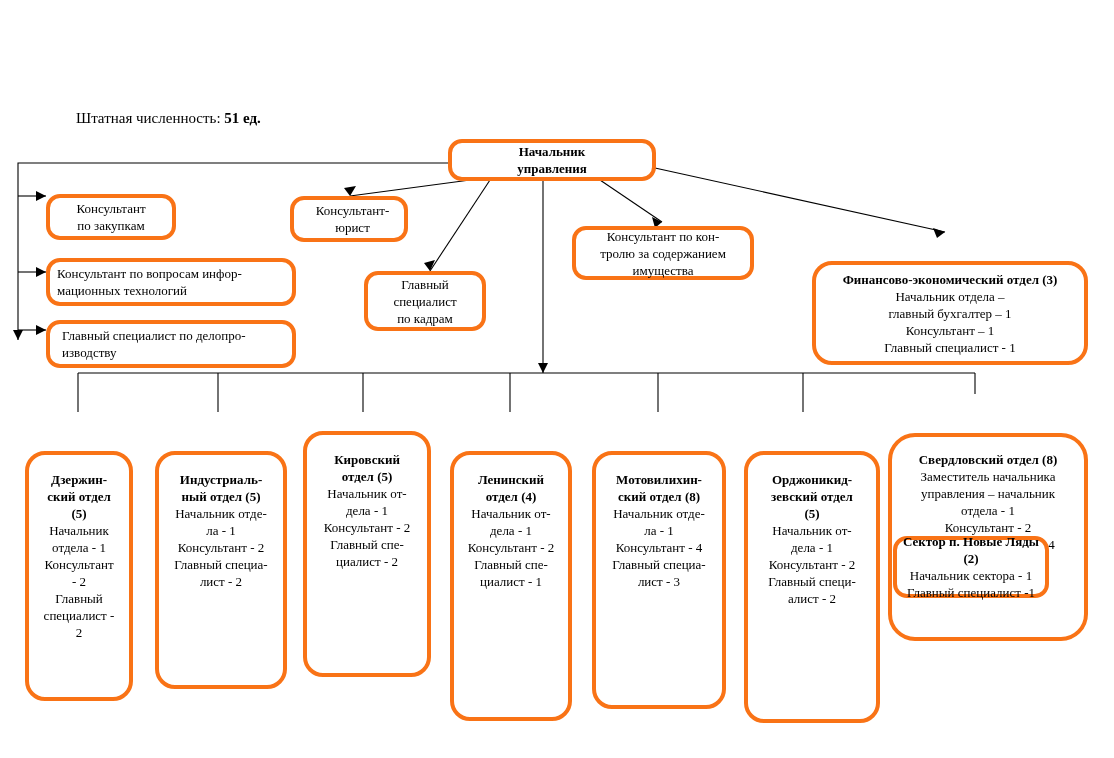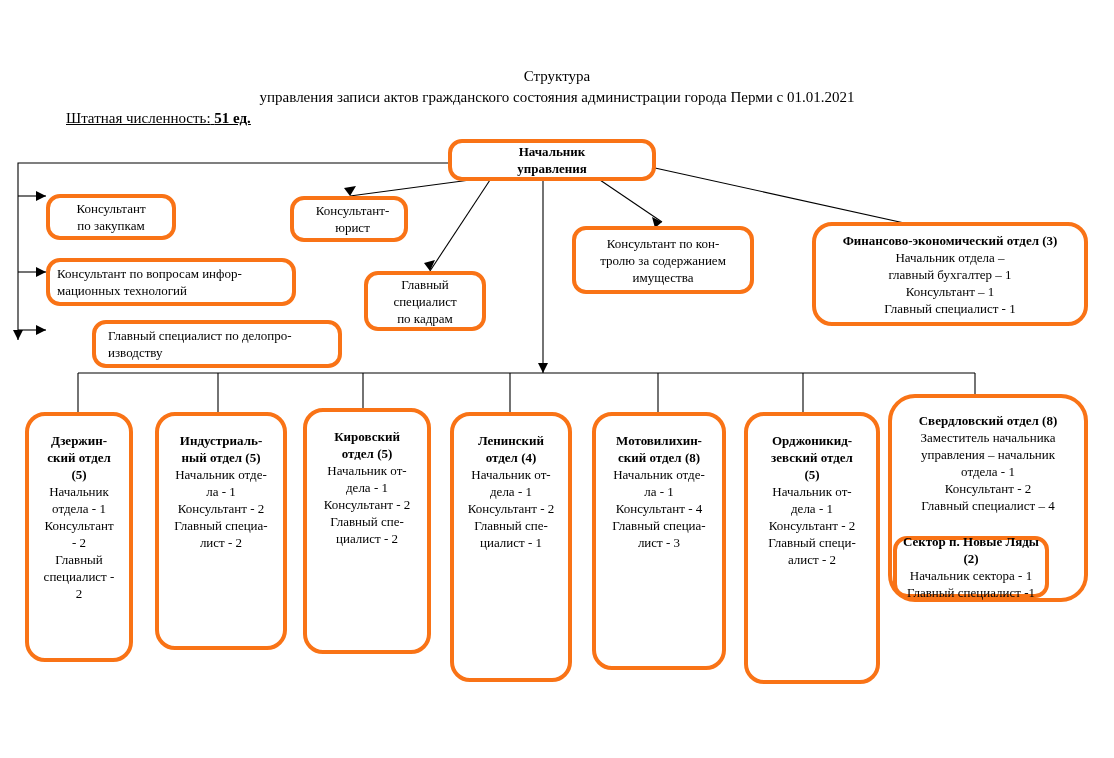--- a/index.html
+++ b/index.html
@@ -30,24 +30,23 @@
     position: absolute;
     left: 0;
     top: 66px;
     width: 1114px;
     text-align: center;
     font-size: 15px;
     line-height: 21px;
   }
   .staff-line {
     position: absolute;
-    left: 66px;
+    left: 76px;
     top: 110px;
     font-size: 15px;
-    text-decoration: underline;
   }
   .staff-line b { font-weight: bold; }
 
   .node {
     position: absolute;
     box-sizing: border-box;
     border: 4px solid #f97316;
     background: #ffffff;
     font-size: 13px;
     line-height: 17px;
@@ -55,21 +54,21 @@
     display: flex;
     flex-direction: column;
     justify-content: center;
     align-items: center;
     padding: 3px 5px;
   }
   .node .ttl {
     font-weight: bold;
   }
   .rounded { border-radius: 14px; }
-  .rounded-lg { border-radius: 20px; }
+  .rounded-lg { border-radius: 20px; margin-top: 39px; }
   .left-node { text-align: left; align-items: flex-start; }
   .top-align { justify-content: flex-start; }
 
   .dept .ttl { font-weight: bold; }
   .dept .lines { font-weight: normal; }
 </style>
 </head>
 <body>
 
 <div id="page">
@@ -110,61 +109,57 @@
       <polygon points="46,330 36,325 36,335"></polygon>
       <polygon points="350,196 356,186 344,188"></polygon>
       <polygon points="430,271 435,260 424,263"></polygon>
       <polygon points="662,222 652,217 655,228"></polygon>
       <polygon points="945,232 933,228 937,238"></polygon>
       <polygon points="18,340 13,330 23,330"></polygon>
       <polygon points="543,373 538,363 548,363"></polygon>
     </g>
   </svg>
 
-  <div class="title-block">
-    <div>Структура</div>
-    <div>управления записи актов гражданского состояния администрации города Перми с 01.01.2021</div>
-  </div>
   <div class="staff-line">
     <span>Штатная численность:</span>
     <b>51 ед.</b>
   </div>
 
   <div class="node rounded" style="left:448px; top:139px; width:208px; height:42px;">
     <div class="ttl">Начальник</div>
     <div class="ttl">управления</div>
   </div>
 
   <div class="node rounded" style="left:46px; top:194px; width:130px; height:46px;">
     <div>Консультант</div>
     <div>по закупкам</div>
   </div>
 
   <div class="node rounded left-node" style="left:46px; top:258px; width:250px; height:48px; padding-left:7px;">
     <div>Консультант по вопросам инфор-</div>
     <div>мационных технологий</div>
   </div>
 
-  <div class="node rounded left-node" style="left:46px; top:320px; width:250px; height:48px; padding-left:12px;margin-left:46px;">
+  <div class="node rounded left-node" style="left:46px; top:320px; width:250px; height:48px; padding-left:12px;">
     <div>Главный специалист по делопро-</div>
     <div>изводству</div>
   </div>
 
   <div class="node rounded" style="left:290px; top:196px; width:118px; height:46px;padding-left:12px;">
     <div>Консультант-</div>
     <div>юрист</div>
   </div>
 
   <div class="node rounded" style="left:364px; top:271px; width:122px; height:60px;">
     <div>Главный</div>
     <div>специалист</div>
     <div>по кадрам</div>
   </div>
 
-  <div class="node rounded" style="left:572px; top:226px; width:182px; height:68px;">
+  <div class="node rounded" style="left:572px; top:226px; width:182px; height:54px;">
     <div>Консультант по кон-</div>
     <div>тролю за содержанием</div>
     <div>имущества</div>
   </div>
 
   <div class="node rounded-lg" style="left:812px; top:222px; width:276px; height:104px;">
     <div class="ttl">Финансово-экономический отдел (3)</div>
     <div>Начальник отдела –</div>
     <div>главный бухгалтер – 1</div>
     <div>Консультант – 1</div>
@@ -187,21 +182,21 @@
   <div class="node rounded-lg dept top-align" style="left:155px; top:412px; width:132px; height:238px; padding-top:16px;">
     <div class="ttl">Индустриаль-</div>
     <div class="ttl">ный отдел (5)</div>
     <div class="lines">Начальник отде-</div>
     <div class="lines">ла - 1</div>
     <div class="lines">Консультант - 2</div>
     <div class="lines">Главный специа-</div>
     <div class="lines">лист - 2</div>
   </div>
 
-  <div class="node rounded-lg dept top-align" style="left:303px; top:408px; width:128px; height:246px; padding-top:16px;">
+  <div class="node rounded-lg dept top-align" style="left:303px; top:392px; width:128px; height:246px; padding-top:16px;">
     <div class="ttl">Кировский</div>
     <div class="ttl">отдел (5)</div>
     <div class="lines">Начальник от-</div>
     <div class="lines">дела - 1</div>
     <div class="lines">Консультант - 2</div>
     <div class="lines">Главный спе-</div>
     <div class="lines">циалист - 2</div>
   </div>
 
   <div class="node rounded-lg dept top-align" style="left:450px; top:412px; width:122px; height:270px; padding-top:16px;">

